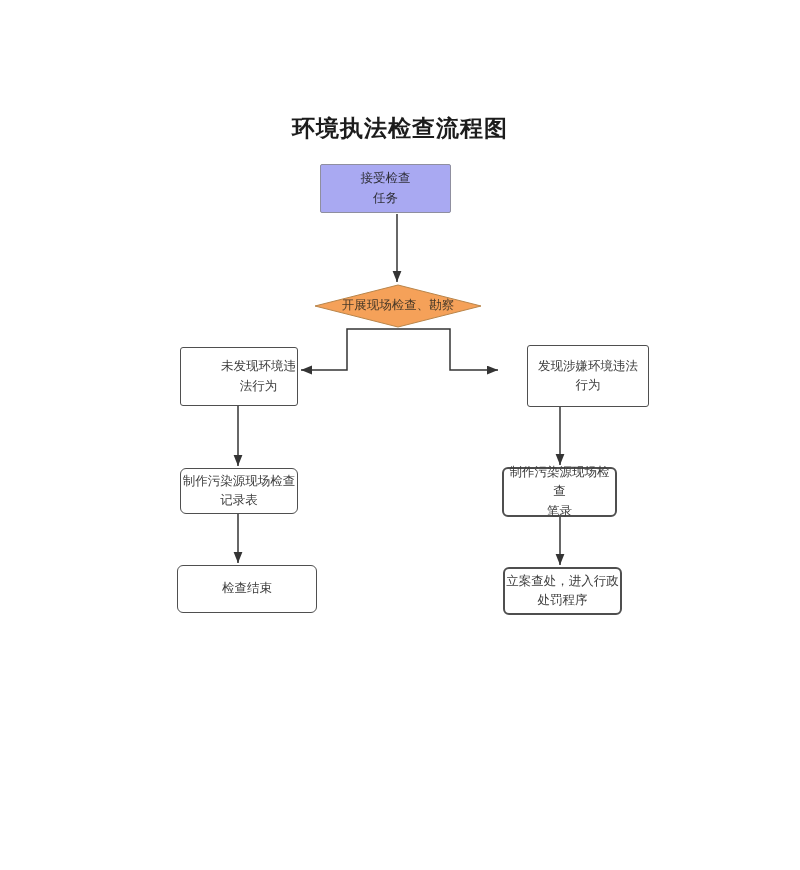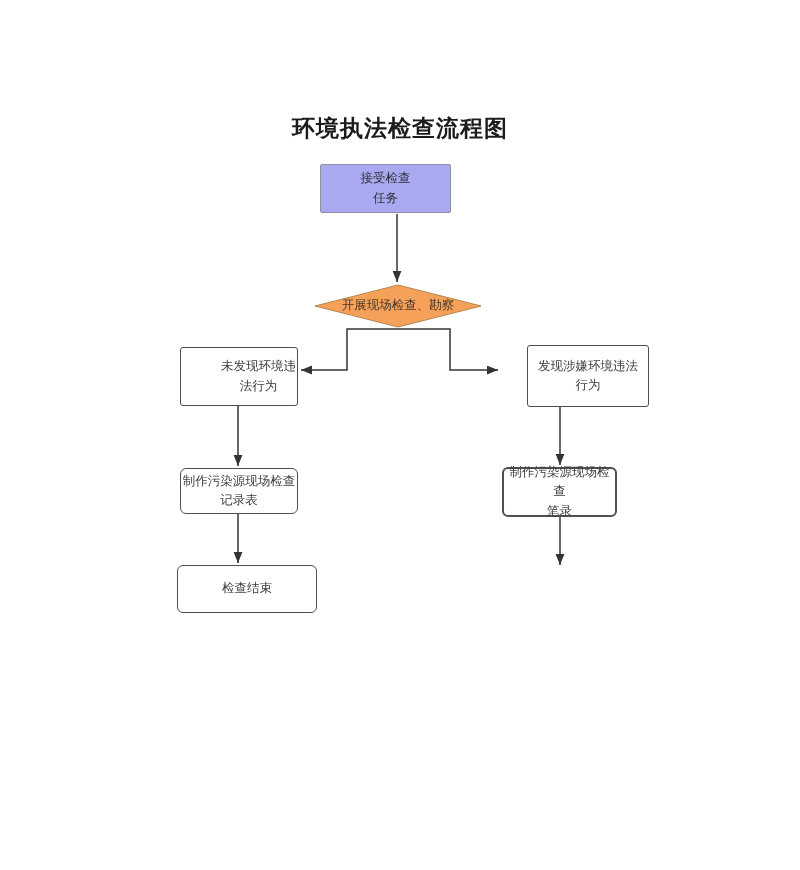--- a/index.html
+++ b/index.html
@@ -96,14 +96,16 @@
 记录表</div>
 
   <div class="node node-box rounded" style="left:177px; top:565px; width:140px; height:48px;">检查结束</div>
 
   <div class="node node-box" style="left:500px; top:345px; width:122px; height:62px;margin-left:27px;">发现涉嫌环境违法
 行为</div>
 
   <div class="node node-box rounded thick" style="left:502px; top:467px; width:115px; height:50px;">制作污染源现场检查
 笔录</div>
 
+  <div class="node node-box rounded thick" style="left:503px; top:567px; width:119px; height:48px;">立案查处，进入行政
+处罚程序</div>
 
 </div>
 
 </body></html>

